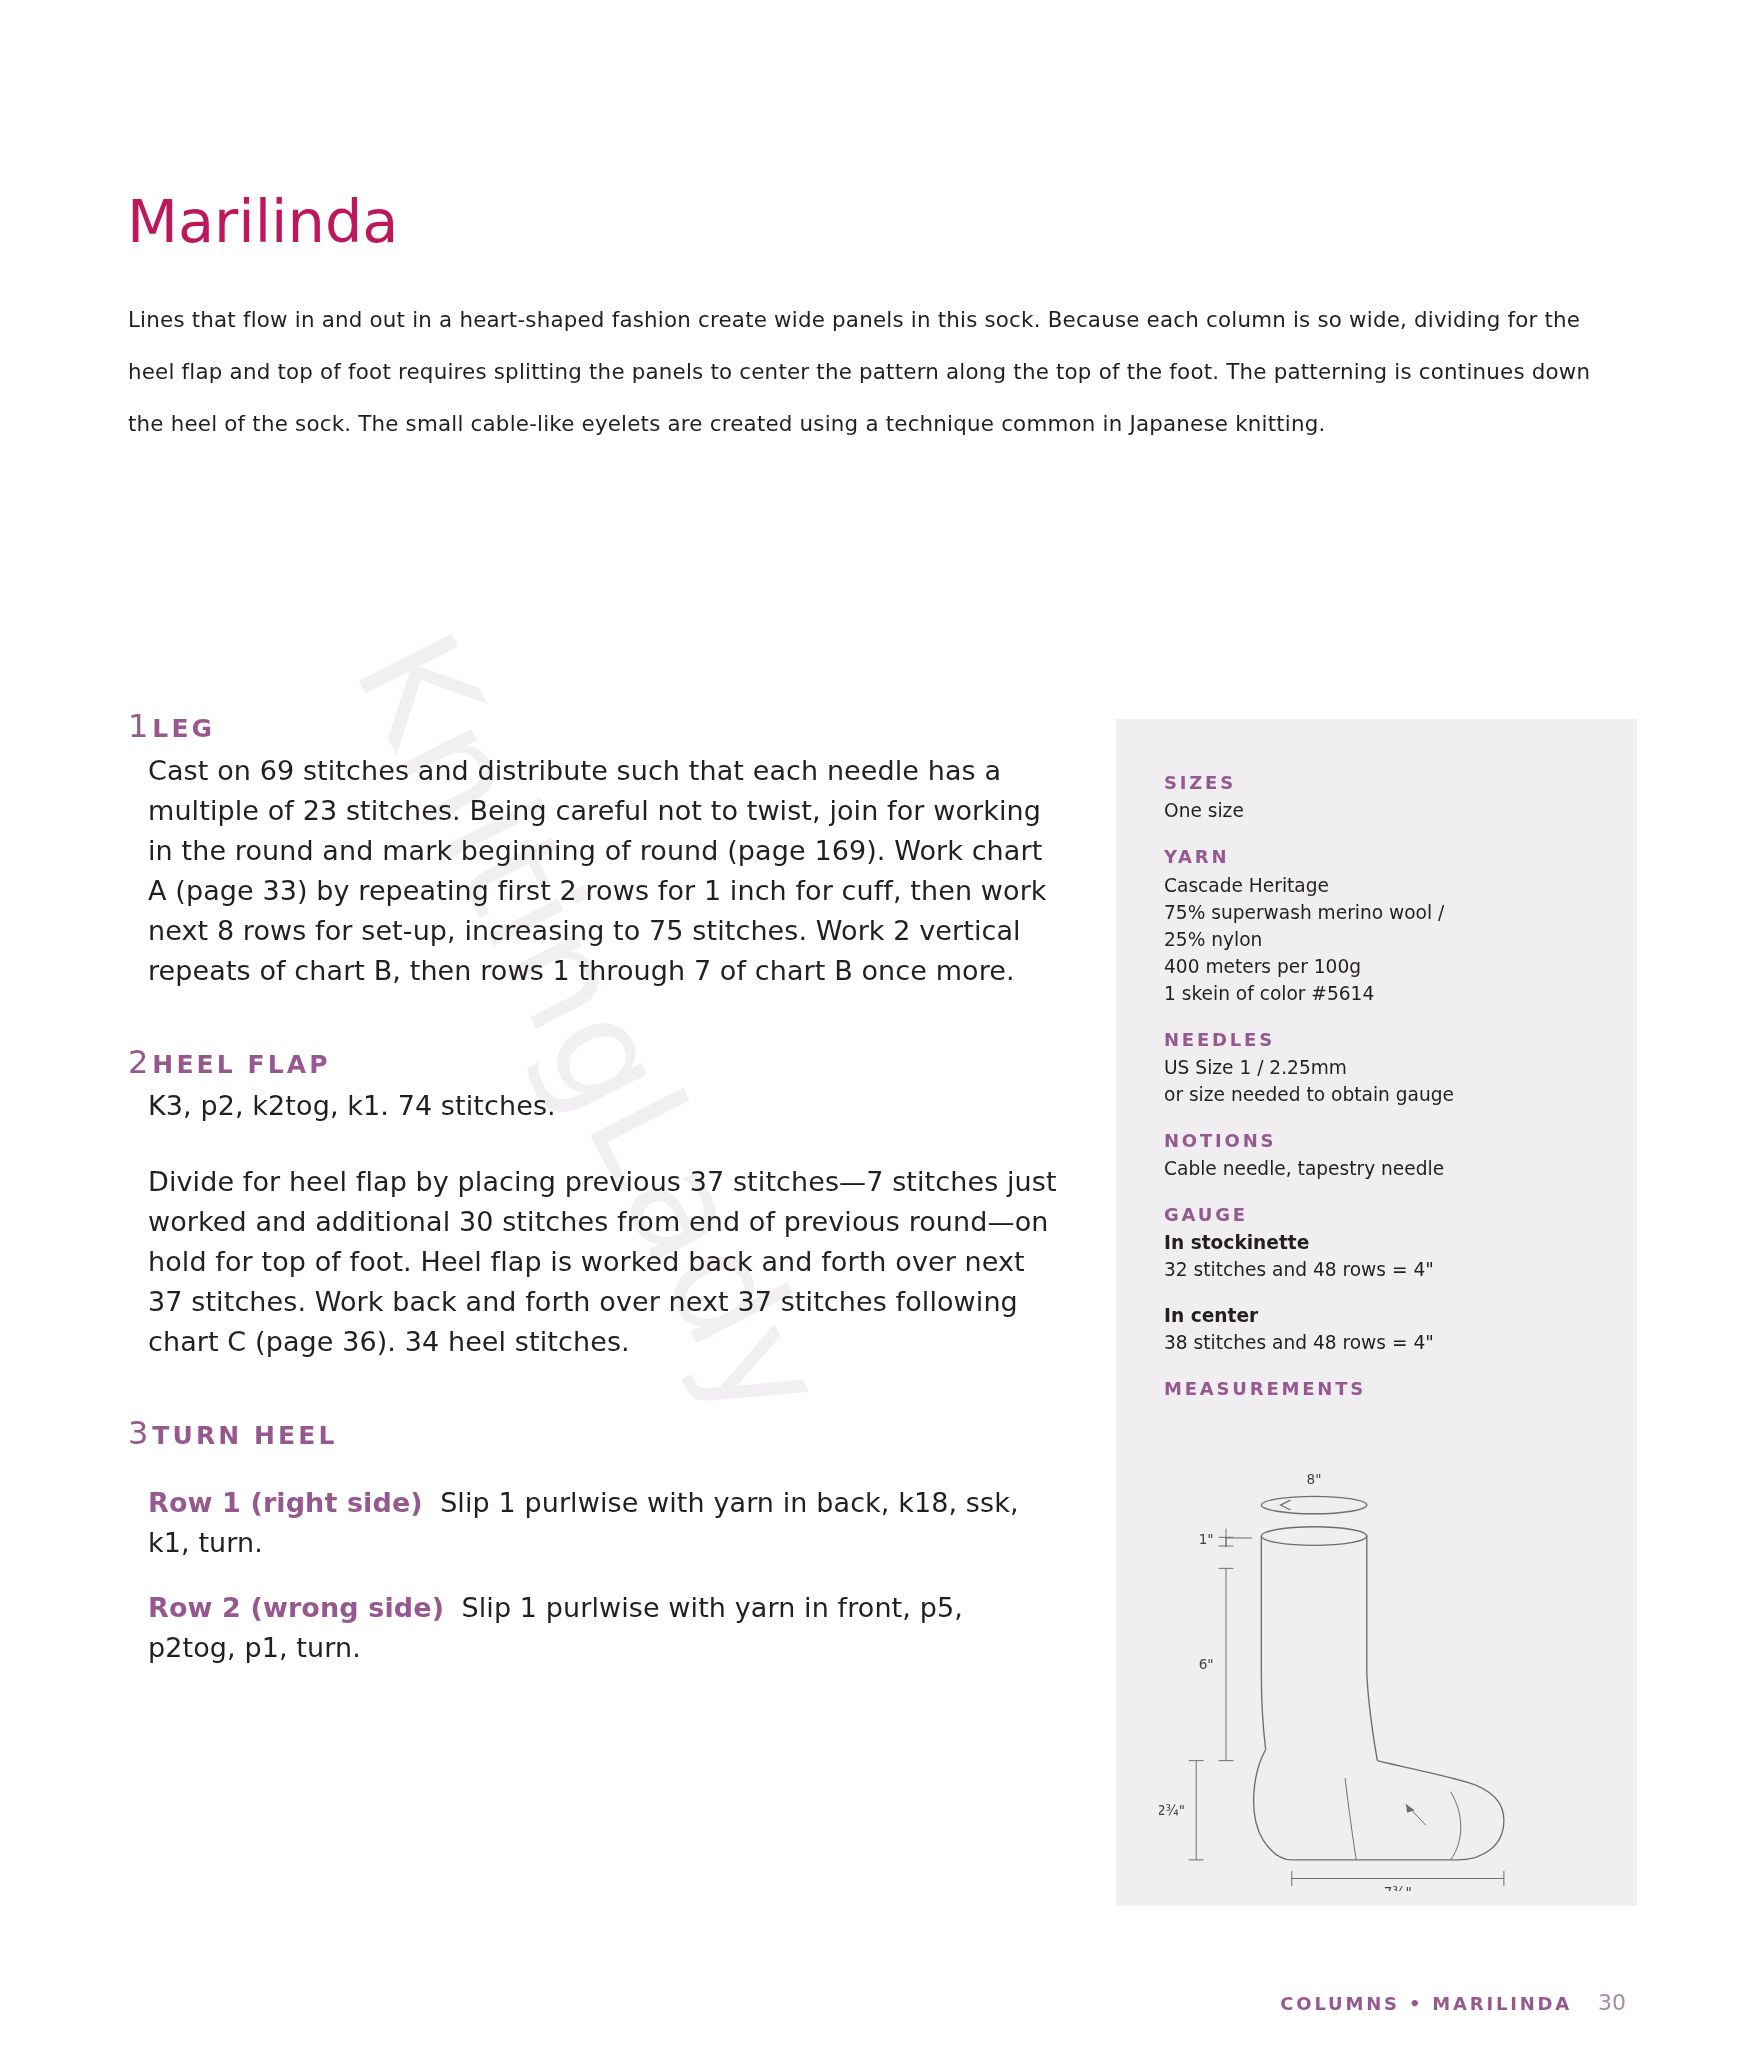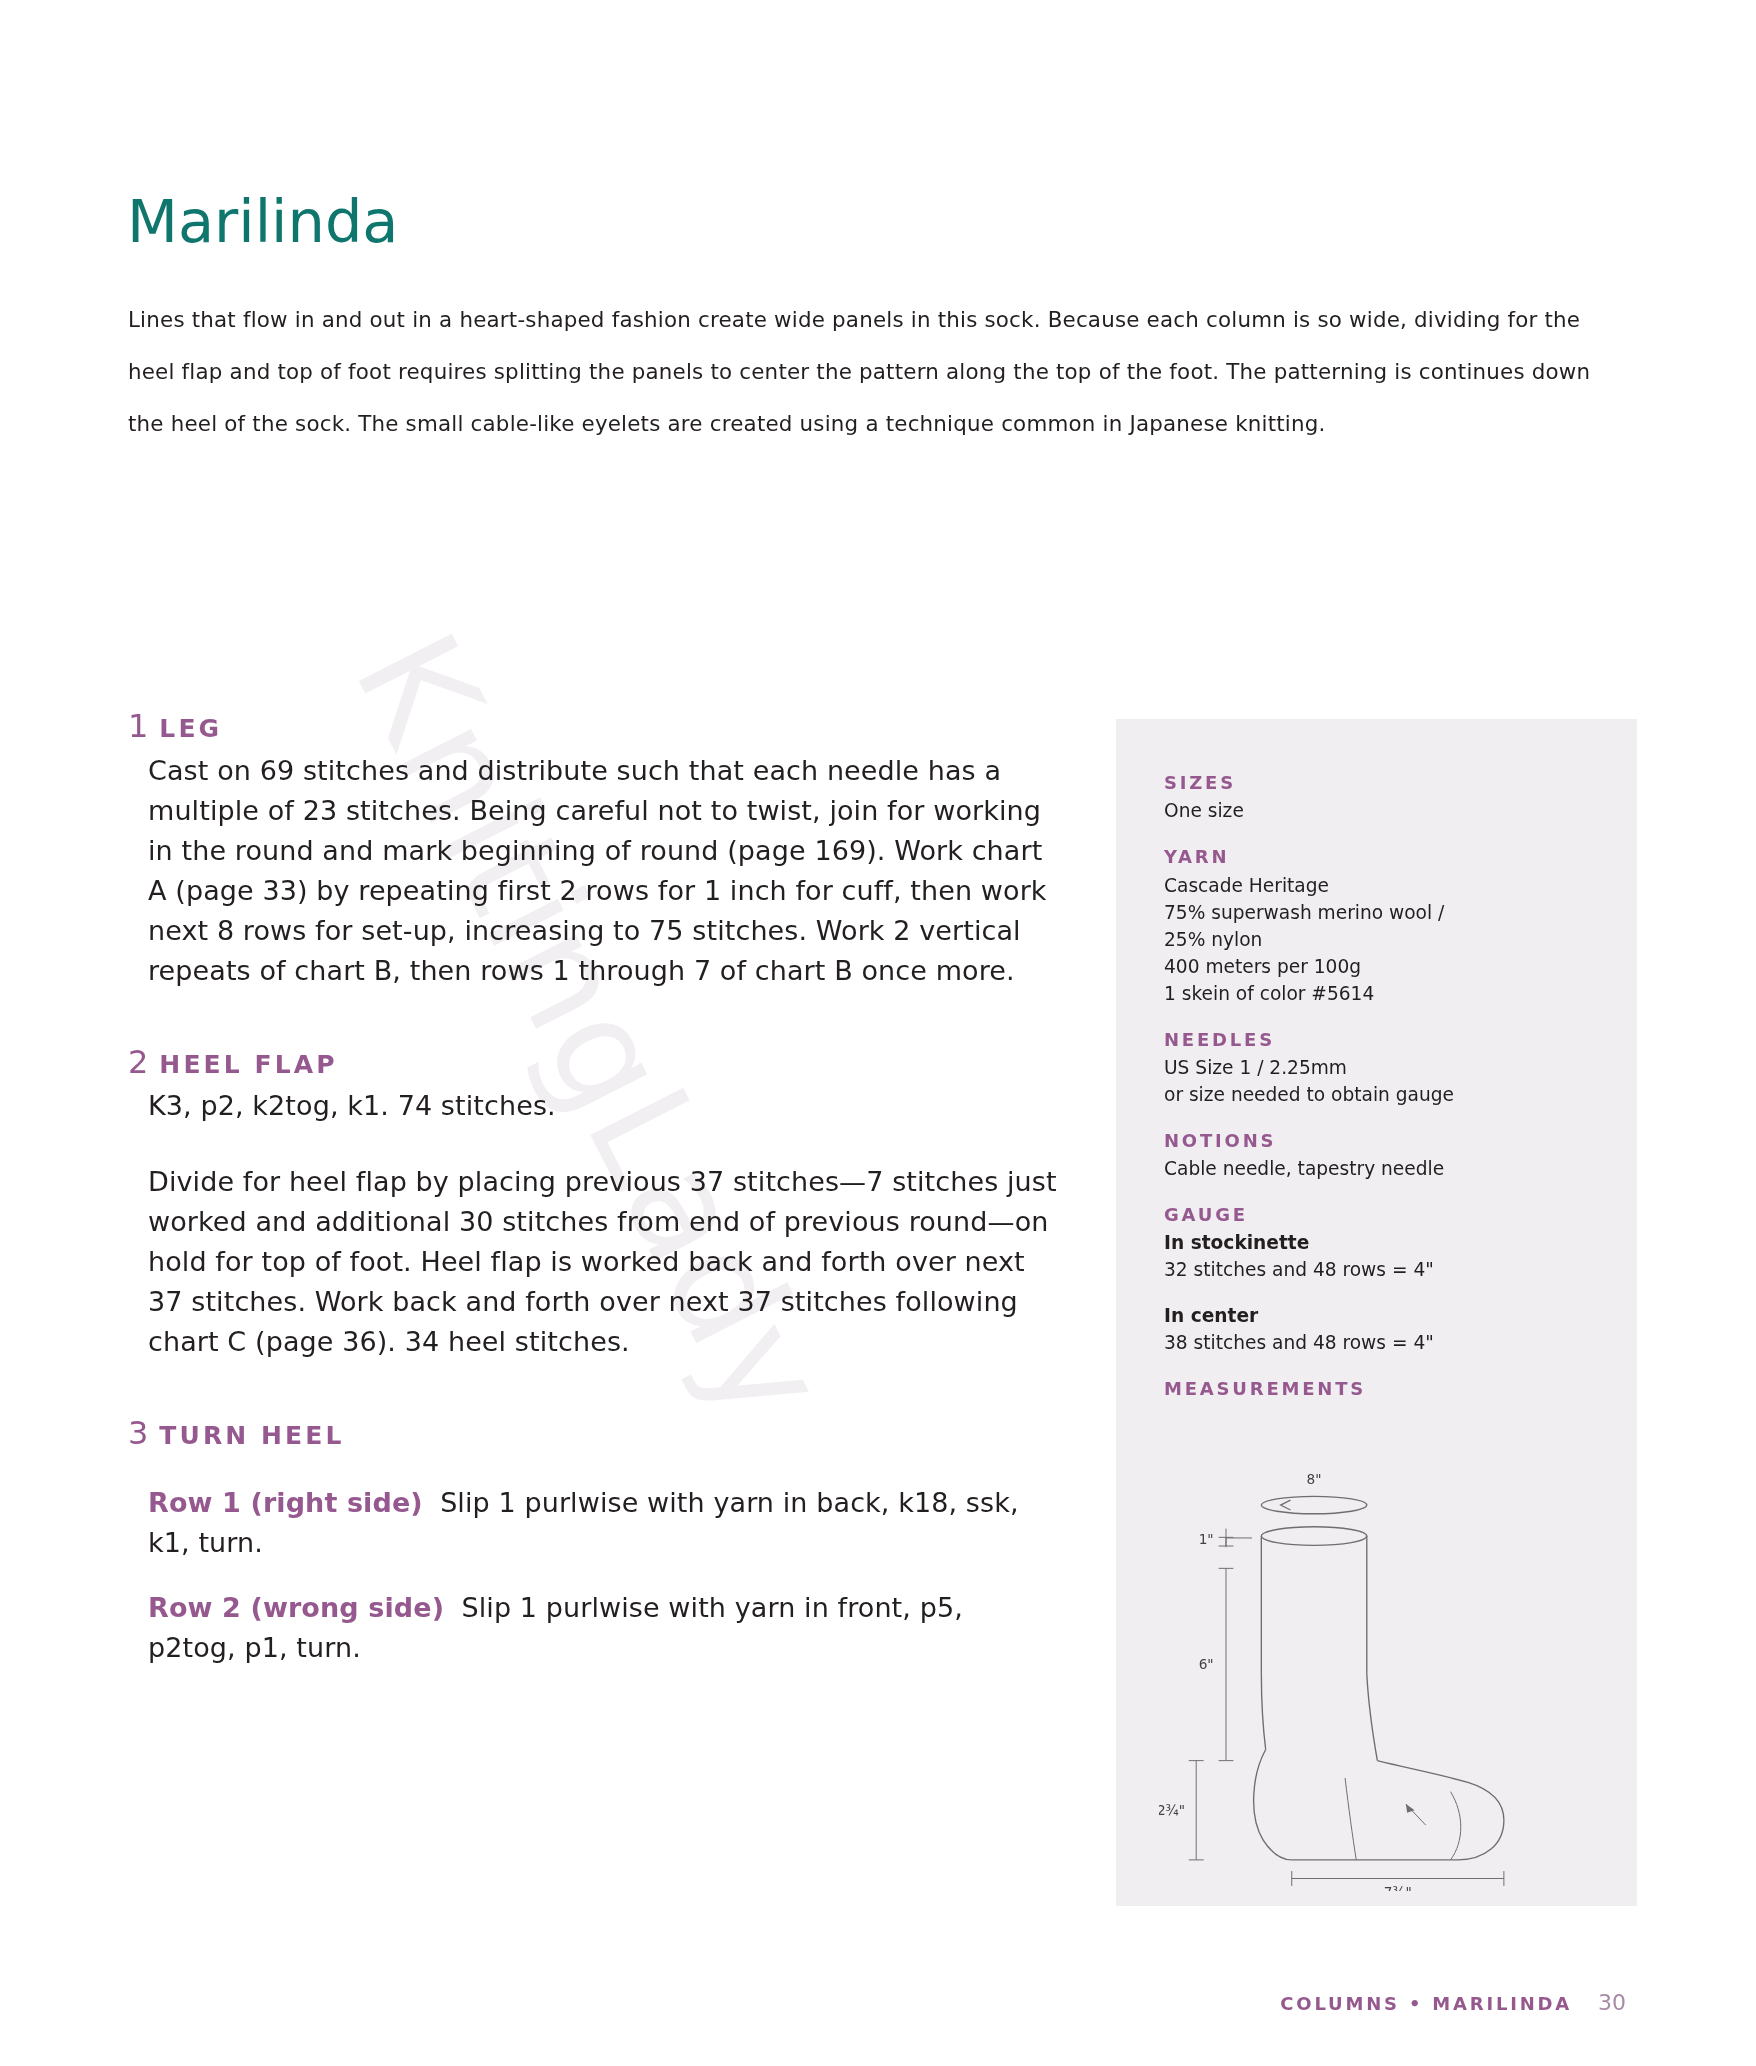--- a/index.html
+++ b/index.html
@@ -39,21 +39,21 @@
     z-index: 0;
   }
 
   
   .title {
     position: absolute;
     left: 127px;
     top: 152px;
     font-size: 59px;
     font-weight: 400;
-    color: #0f766e;
+    color: #be185d;
     letter-spacing: 0px;
     line-height: 1;
   }
   .intro {
     position: absolute;
     left: 128px;
     top: 273px;
     width: 1482px;
     font-size: 21.4px;
     line-height: 52px;
@@ -79,21 +79,21 @@
   }
   .sec-num {
     font-size: 32px;
     font-weight: 400;
     letter-spacing: 0px;
   }
   .sec-title {
     font-size: 25px;
     font-weight: 700;
     letter-spacing: 3.1px;
-    margin-left: 11px;
+    margin-left: 4px;
   }
   .body-text {
     font-size: 27px;
     line-height: 40px;
     color: #231f20;
     letter-spacing: 0.1px;
     margin-left: 20px;
   }
   .gap-lg { height: 55px; }
   .gap-md { height: 36px; }

